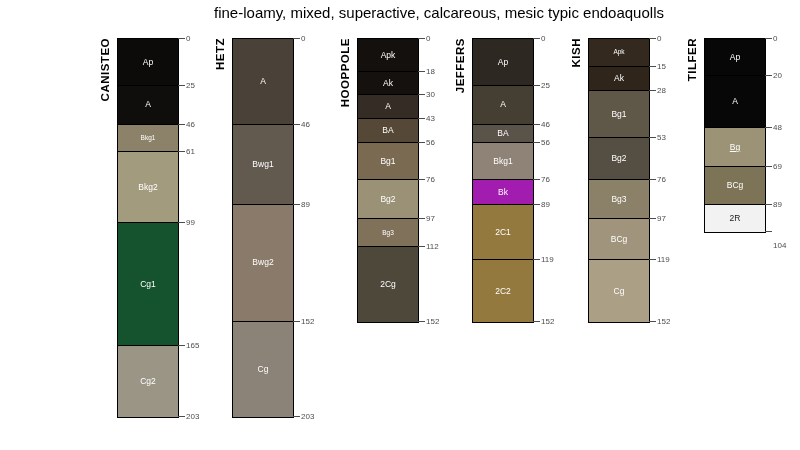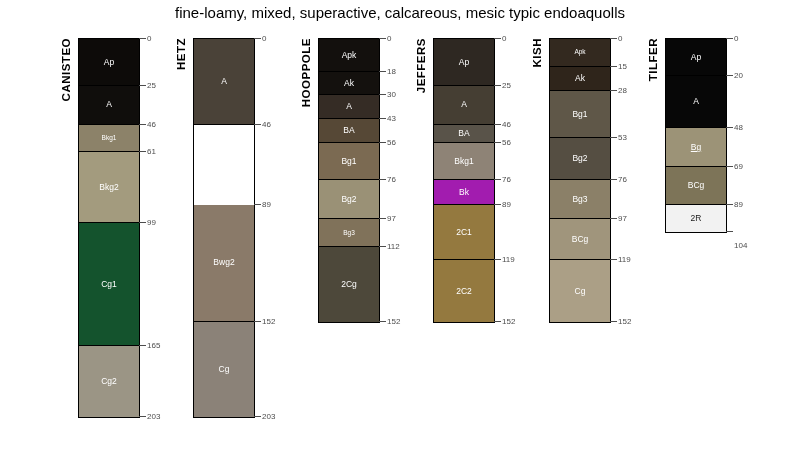--- a/index.html
+++ b/index.html
@@ -3,21 +3,21 @@
 <meta charset="utf-8">
 <style>
   html,body{margin:0;padding:0;}
   body{
     width:800px;height:450px;
     background:#ffffff;
     font-family:"Liberation Sans", sans-serif;
     overflow:hidden;
     position:relative;
   }
-  #plot{position:absolute;inset:0;}
+  #plot{position:absolute;inset:0;margin-left:39px;}
 
   .title{
     position:absolute;
     top:4px;left:0;width:800px;
     text-align:center;
     font-size:15px;
     color:#000;
     font-family:"Liberation Sans", sans-serif;
   }
 
@@ -120,20 +120,23 @@
         <div class="tick" style="left: 139px; top: 344.9px;"></div>
         <div class="ticklabel" style="left: 147px; top: 344.9px;">165</div>
         <div class="tick" style="left: 139px; top: 415.58px;"></div>
         <div class="ticklabel" style="left: 147px; top: 415.58px;">203</div>
       </div>
       <div class="profile">
         <div class="pname" style="left: 175px; top: 38px;">HETZ</div>
         <div class="col" style="left: 193px; top: 38px; height: 377.58px;">
           <div class="horizon" style="top: 0px; height: 85.56px; background: rgb(74, 66, 56);">
             <span class="hlabel" style="color: rgb(255, 255, 255);">A</span>
+          </div>
+          <div class="horizon" style="top: 85.56px; height: 79.98px; background: rgb(98, 90, 79);">
+            <span class="hlabel" style="color: rgb(255, 255, 255);">Bwg1</span>
           </div>
           <div class="horizon" style="top: 165.54px; height: 117.18px; background: rgb(138, 122, 105);">
             <span class="hlabel" style="color: rgb(255, 255, 255);">Bwg2</span>
           </div>
           <div class="horizon" style="top: 282.72px; height: 94.86px; background: rgb(139, 130, 120);">
             <span class="hlabel" style="color: rgb(255, 255, 255);">Cg</span>
           </div>
         </div>
         <div class="tick" style="left: 254px; top: 38px;"></div>
         <div class="ticklabel" style="left: 262px; top: 38px;">0</div>

